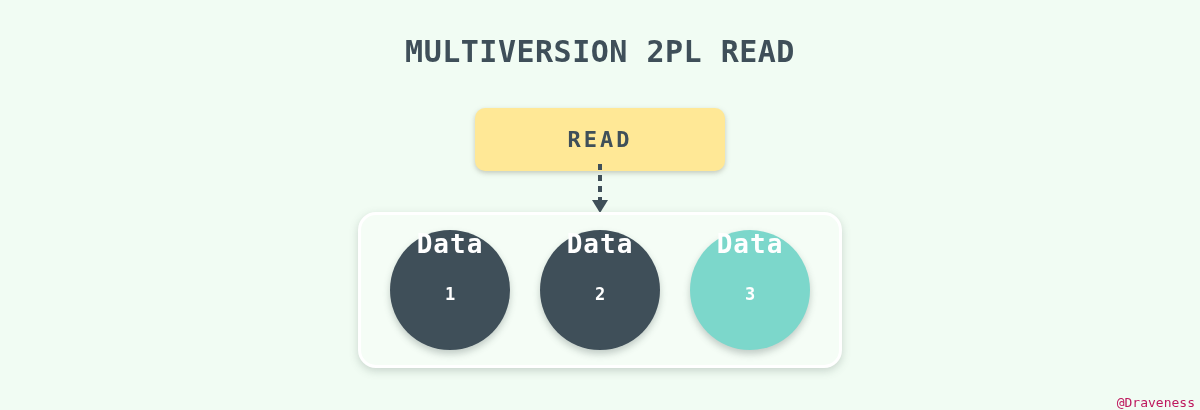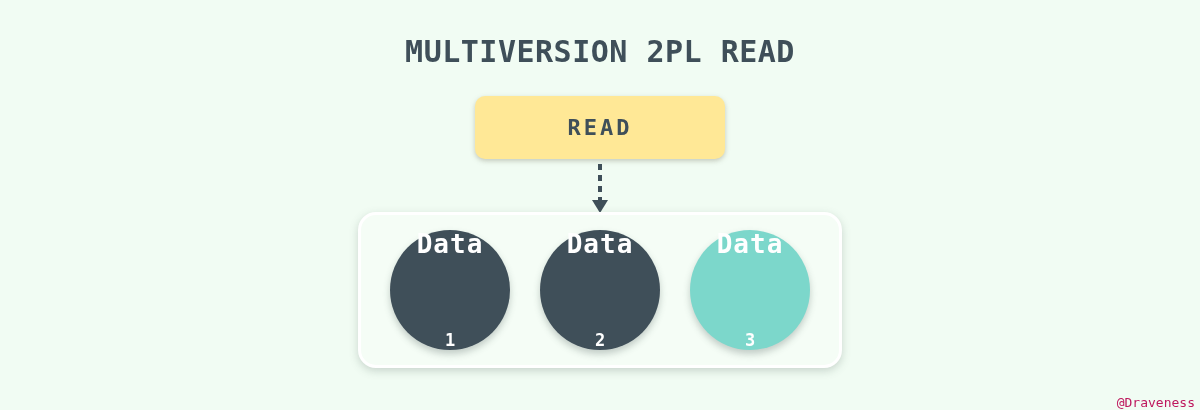--- a/index.html
+++ b/index.html
@@ -100,21 +100,22 @@
     gap: 30px;
   }
   .circle {
     width: 120px;
     height: 120px;
     border-radius: 50%;
     box-shadow: 0 4px 7px rgba(60, 80, 75, 0.28);
     display: flex;
     flex-direction: column;
     align-items: center;
-    justify-content: space-between;
+    justify-content: flex-start;
+    gap: 24px;
   }
   .circle-label {
     font-size: 26px;
     line-height: 28px;
     font-weight: bold;
     letter-spacing: 1px;
     color: #ffffff;
   }
   .circle-number {
     margin-top: 3px;
@@ -132,21 +133,21 @@
     color: #47575f;
   }
 </style>
 </head>
 <body>
 
 <div class="canvas" style="background-color: rgb(241, 252, 243);">
 
   <h1 class="title" style="color: rgb(63, 79, 89);">MULTIVERSION 2PL READ</h1>
 
-  <div class="read-box" style="background-color: rgb(255, 232, 150);">
+  <div class="read-box" style="background-color: rgb(255, 232, 150); margin-top: 12px;">
     <span style="color: rgb(63, 79, 89);">READ</span>
   </div>
 
   <div class="arrow">
     <div class="arrow-line"></div>
     <div class="arrow-head"></div>
   </div>
 
   <div class="container-box" style="background-color: rgb(245, 253, 246);">
 

